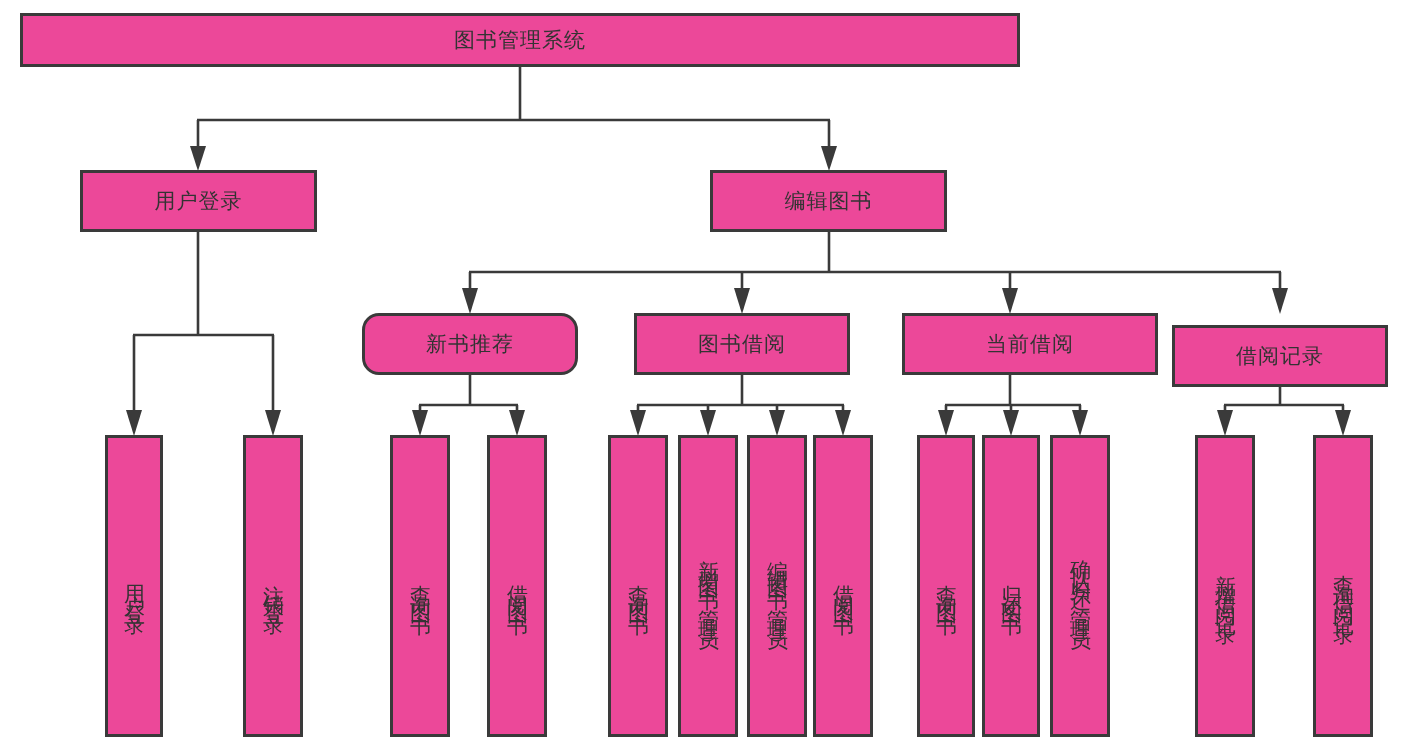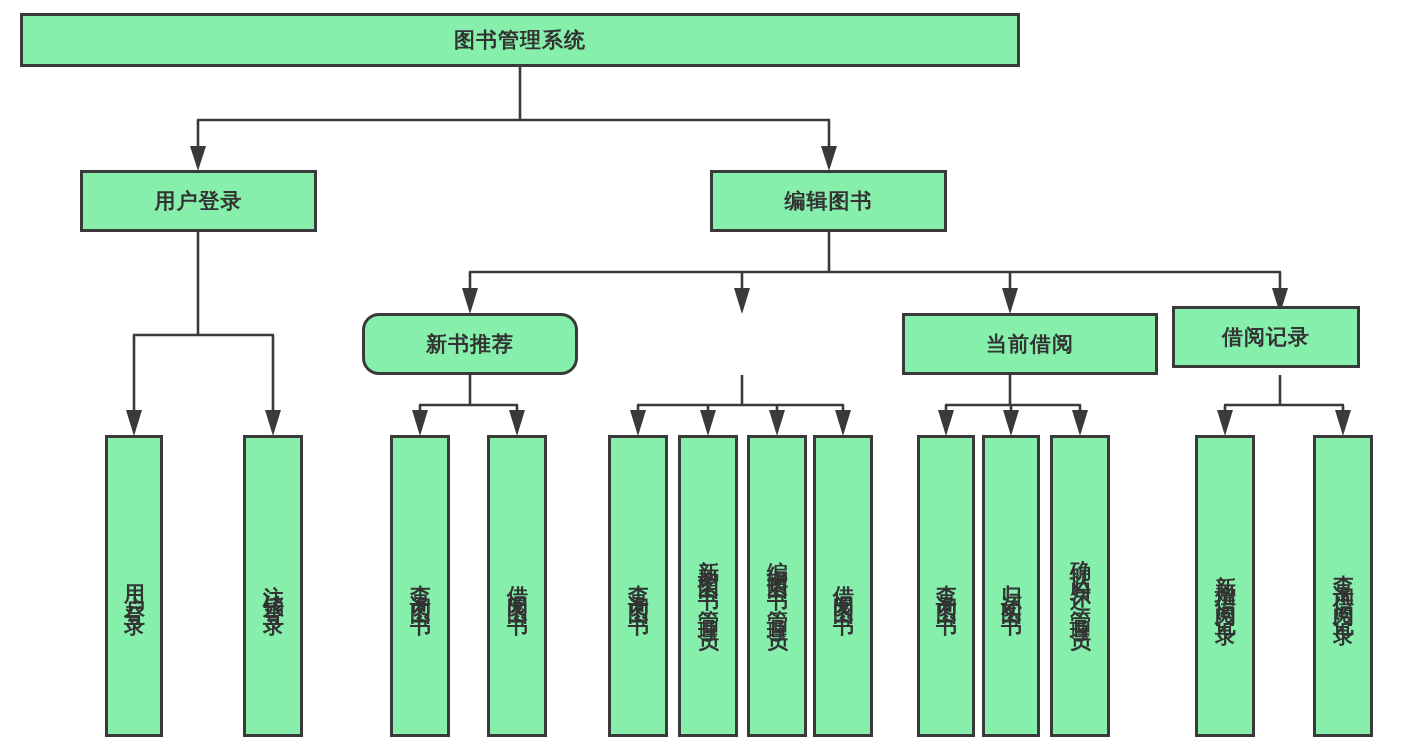--- a/index.html
+++ b/index.html
@@ -25,30 +25,29 @@
     left: 0; top: 0;
     width: 1405px;
     height: 747px;
     z-index: 1;
   }
   svg.connectors line { stroke: var(--line); stroke-width: 2.6; }
   svg.connectors polygon { fill: var(--line); }
 
   .node {
     position: absolute;
-    background: #86efac;
+    background: #ec4899;
     border: 3px solid var(--line);
     color: var(--text);
     display: flex;
     align-items: center;
     justify-content: center;
     z-index: 2;
     font-size: 21px;
     letter-spacing: 1px;
-    font-weight: bold;
   }
   .hbox { height: 62px; }
   .root-box { height: 54px; }
   .vbox {
     height: 302px;
     writing-mode: vertical-rl;
     text-orientation: mixed;
     letter-spacing: 10px;
     line-height: 1;
     padding-top: 4px;
@@ -131,22 +130,23 @@
     <line x1="1343" y1="405" x2="1343" y2="414"></line>
     <polygon points="1335,410 1351,410 1343,436"></polygon>
   </svg>
 
   <div class="node root-box" style="left:20px; top:13px; width:1000px;">图书管理系统</div>
 
   <div class="node hbox" style="left:80px; top:170px; width:237px;">用户登录</div>
   <div class="node hbox" style="left:710px; top:170px; width:237px;">编辑图书</div>
 
   <div class="node hbox" style="left:362px; top:313px; width:216px;border-radius:17px;">新书推荐</div>
+  <div class="node hbox" style="left:634px; top:313px; width:216px;">图书借阅</div>
   <div class="node hbox" style="left:902px; top:313px; width:256px;">当前借阅</div>
-  <div class="node hbox" style="left:1172px; top:306px; width:188px;">借阅记录</div>
+  <div class="node hbox" style="left:1172px; top:325px; width:216px;">借阅记录</div>
 
   <div class="node vbox" style="left:105px; top:435px; width:58px;">用户登录</div>
   <div class="node vbox" style="left:243px; top:435px; width:60px;">注销登录</div>
 
   <div class="node vbox" style="left:390px; top:435px; width:60px;">查询图书</div>
   <div class="node vbox" style="left:487px; top:435px; width:60px;">借阅图书</div>
 
   <div class="node vbox" style="left:608px; top:435px; width:60px;">查询图书</div>
   <div class="node vbox" style="left:678px; top:435px; width:60px;">新增图书（管理员）</div>
   <div class="node vbox" style="left:747px; top:435px; width:60px;">编辑图书（管理员）</div>

